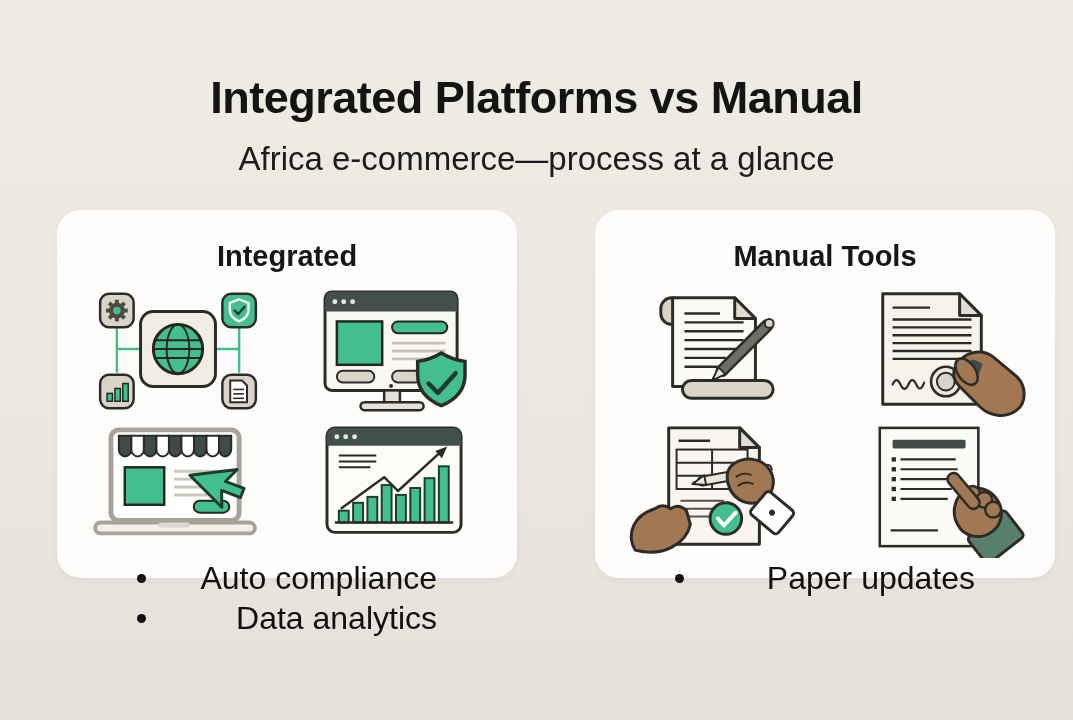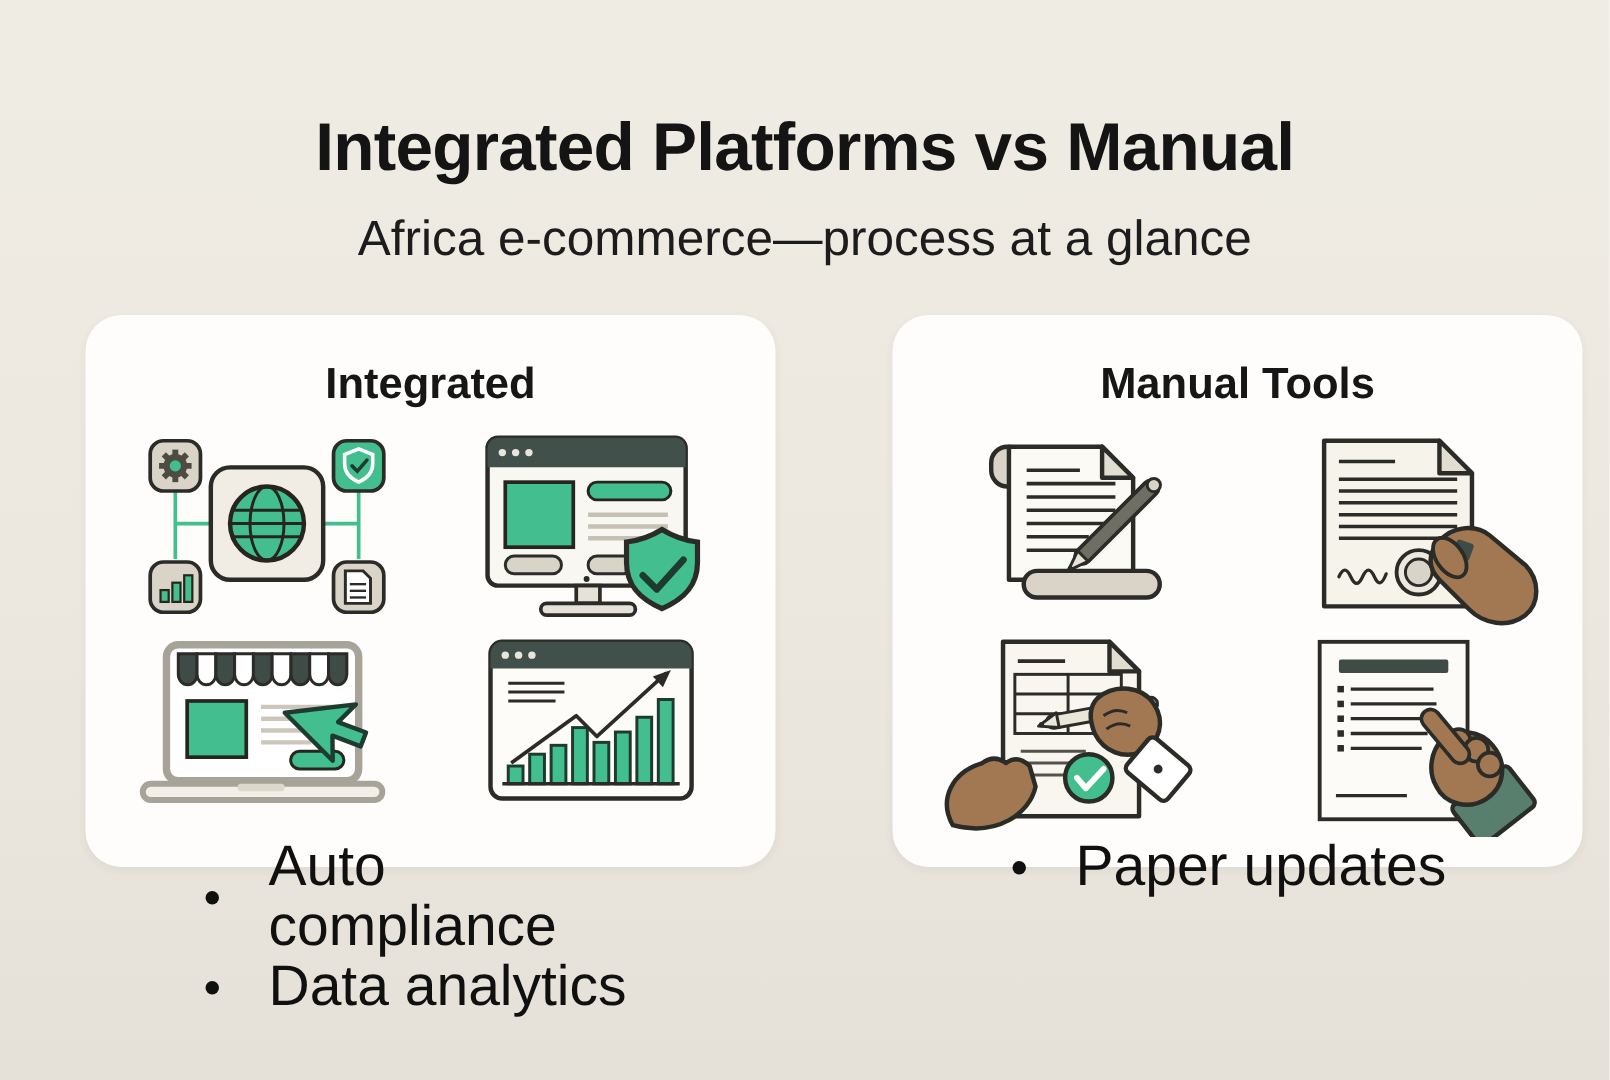--- a/index.html
+++ b/index.html
@@ -34,21 +34,21 @@
     display:grid;grid-template-columns:200px 200px;justify-content:center;
     column-gap:18px;row-gap:0;
   }
   .cell{width:200px;height:138px;display:flex;align-items:center;justify-content:center;}
   .bullets{
     position:absolute;top:348px;left:0;width:100%;margin:0;padding:0;
     display:flex;flex-direction:column;align-items:center;list-style:none;
   }
   .bullets li{
     width:300px;display:flex;align-items:center;gap:33px;
-    font-size:38px;line-height:40px;color:#101010;
+    font-size:32px;line-height:40px;color:#101010;justify-content:space-between;
   }
   .dot{width:9px;height:9px;border-radius:50%;background:#101010;flex:0 0 auto;}
 </style>
 </head>
 <body>
 
 <div class="stage">
 
   <div class="title">Integrated Platforms vs Manual</div>
   <div class="subtitle">Africa e-commerce—process at a glance</div>

